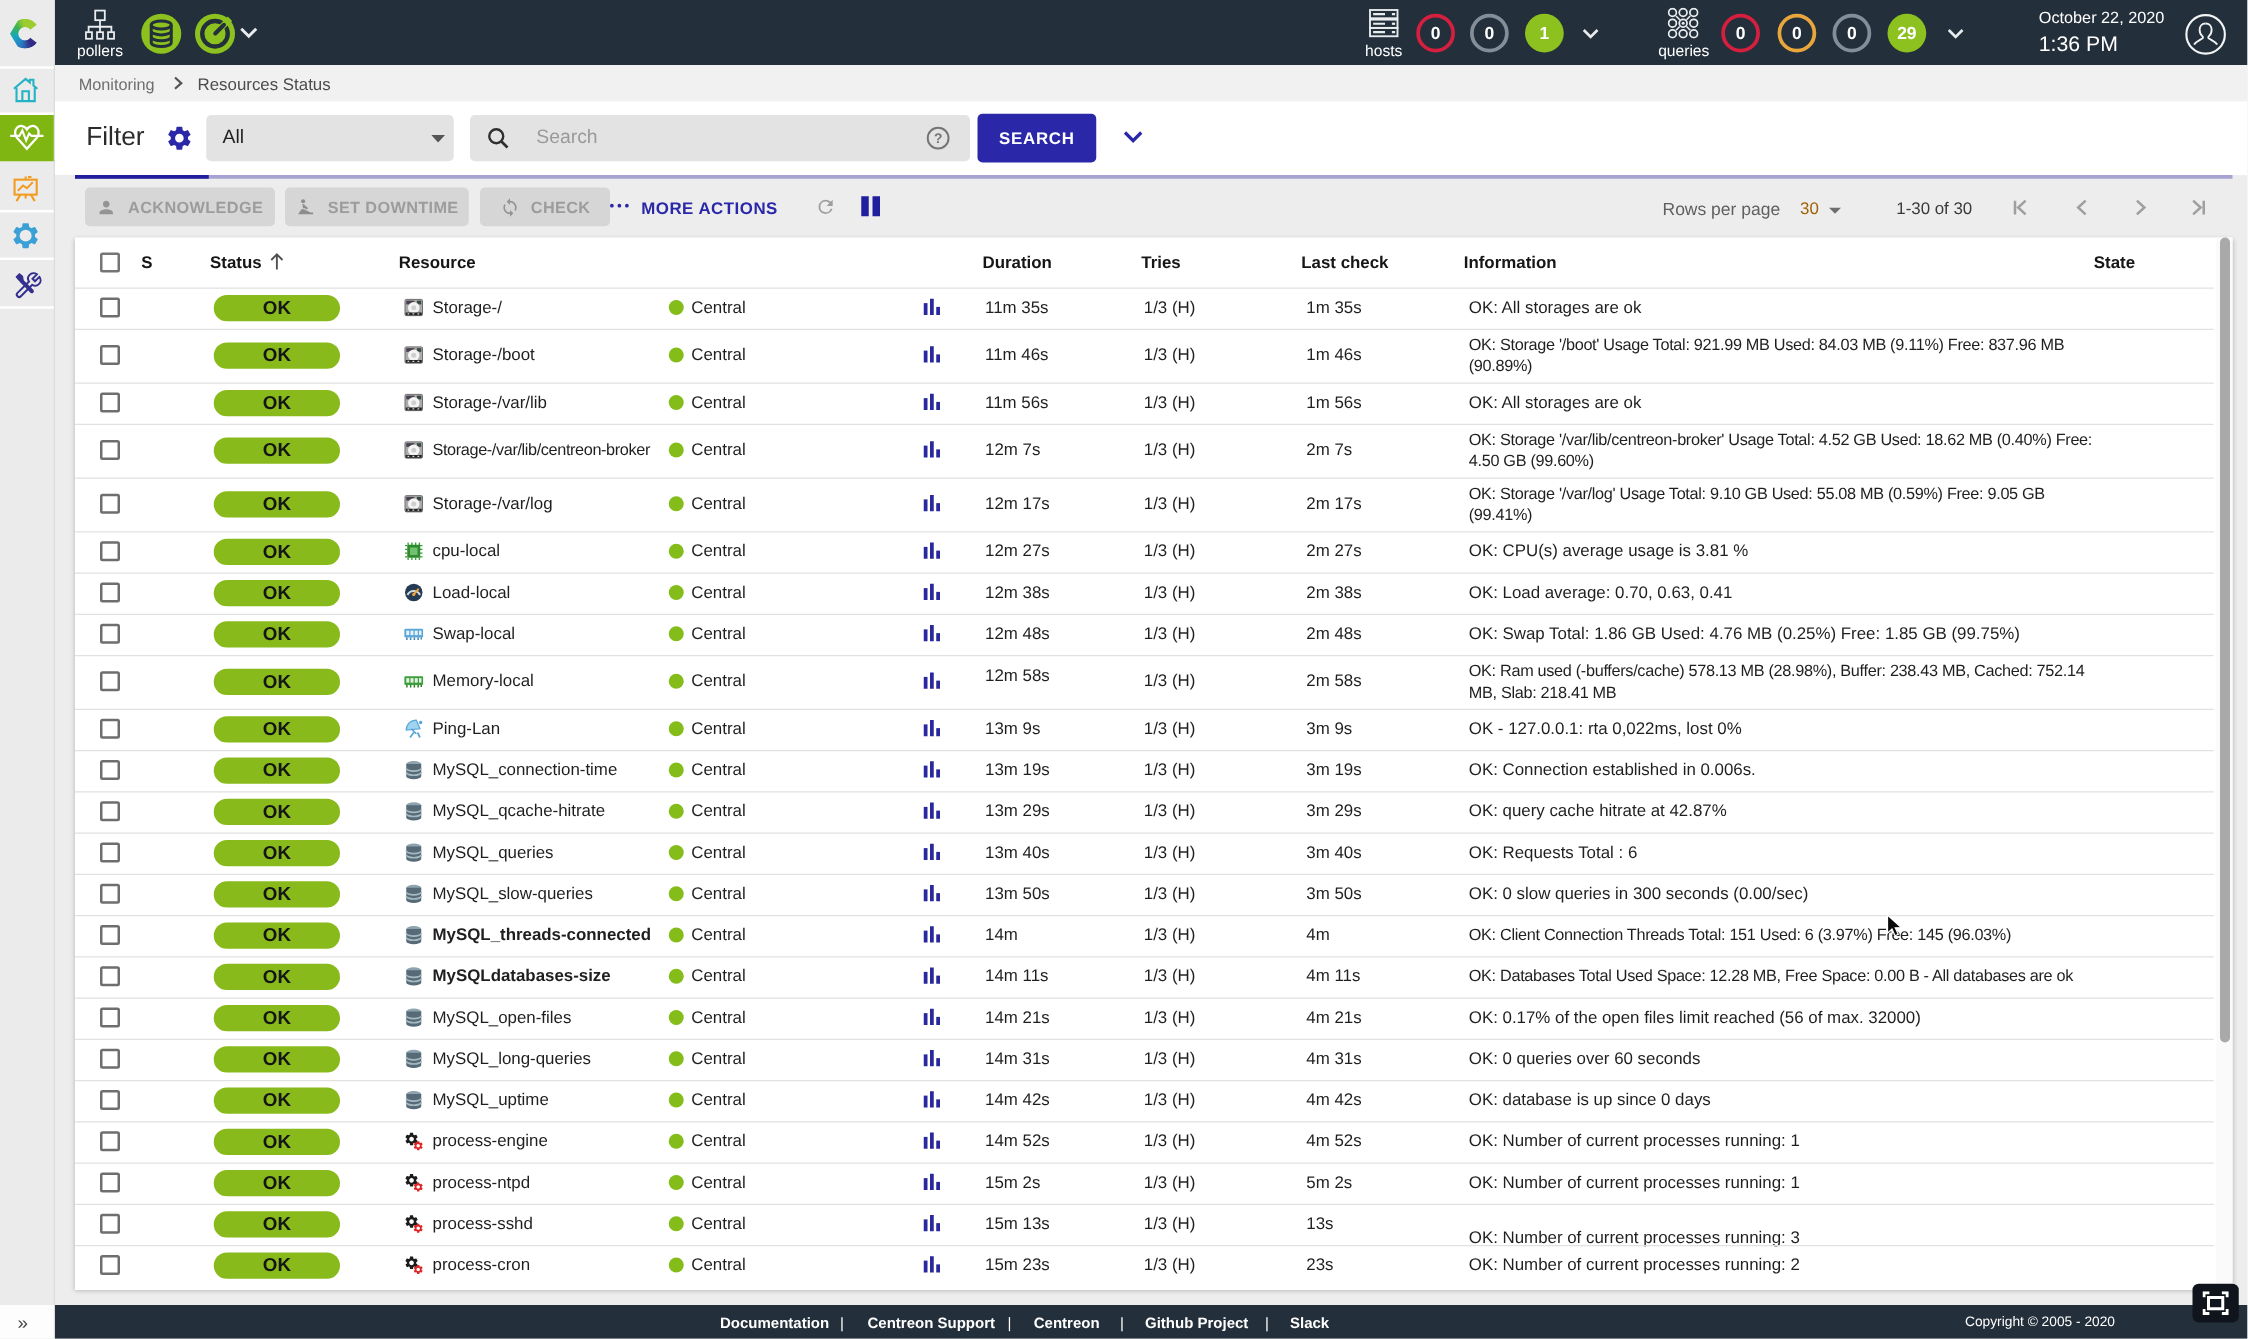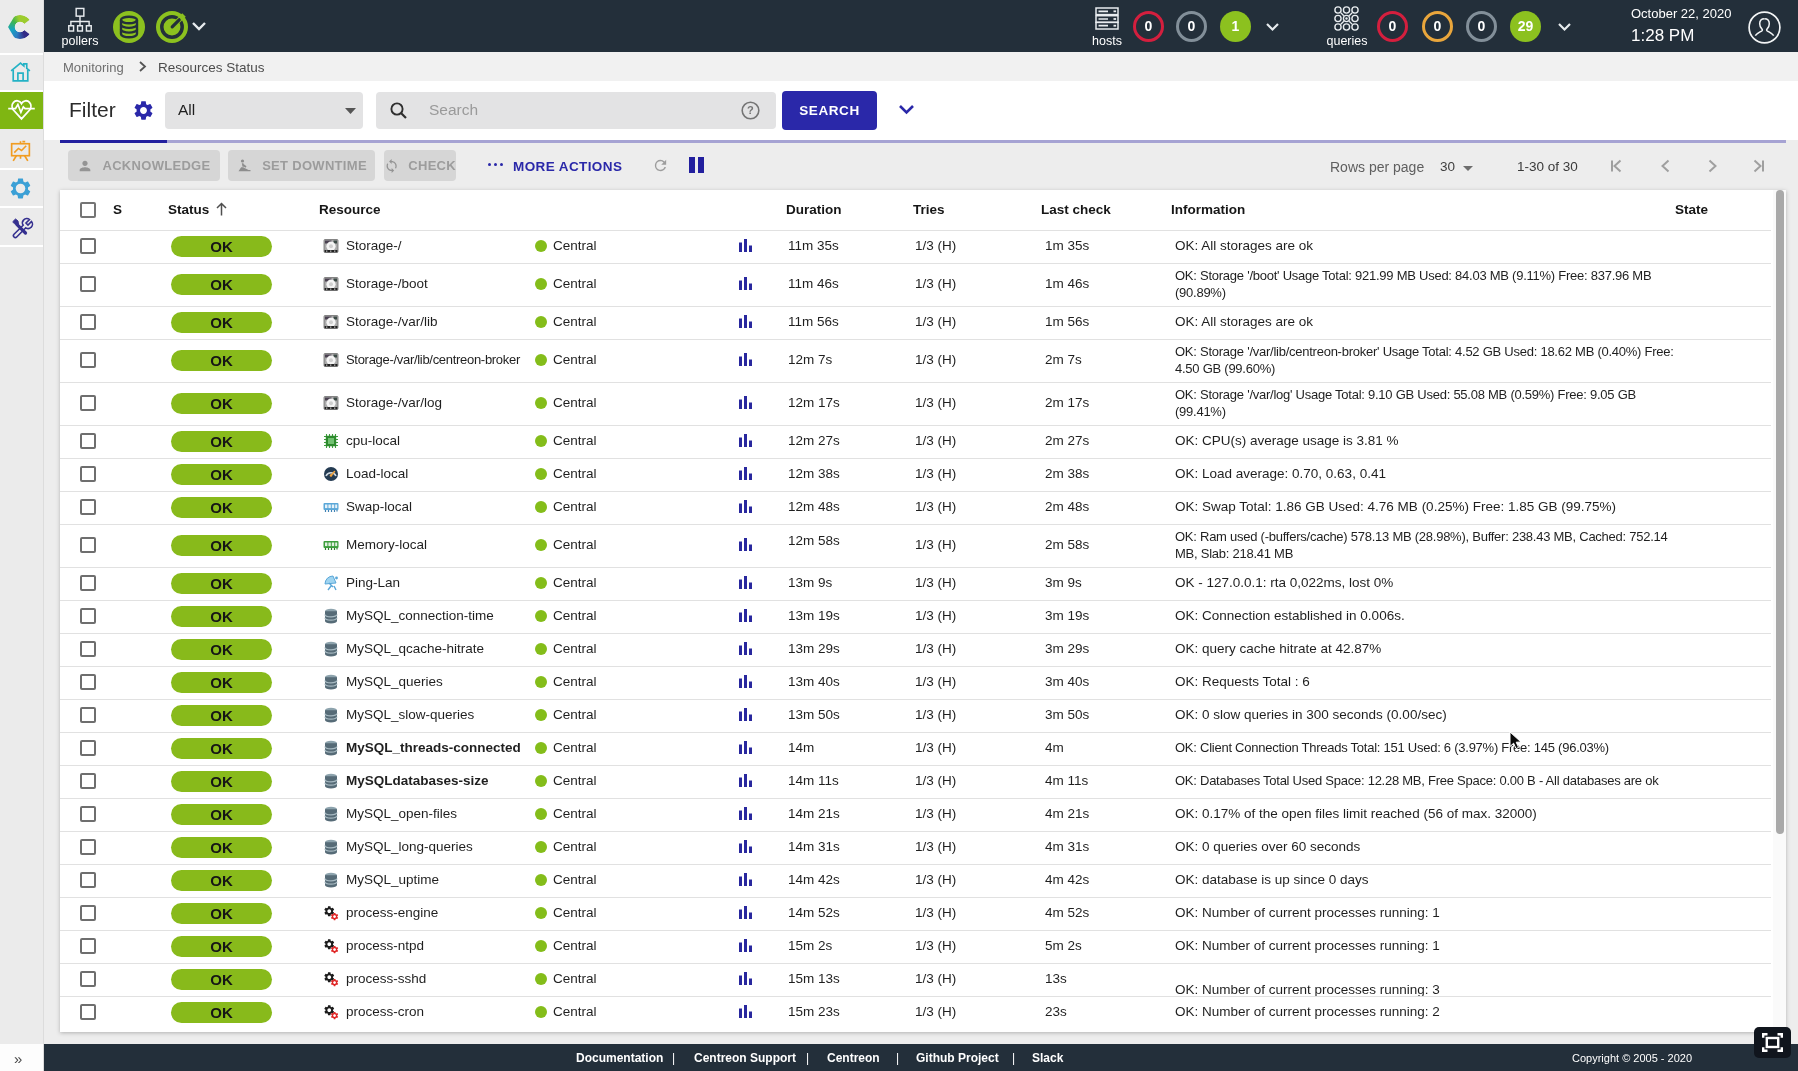--- a/index.html
+++ b/index.html
@@ -125,21 +125,21 @@
   </svg>
 <div class="tb-label" style="left:1324px;top:34px;width:46px">queries</div>
 <div class="badge" style="left:1377px;top:11px;border-color:#d41f3e">0</div>
 <div class="badge" style="left:1422px;top:11px;border-color:#e9a63c">0</div>
 <div class="badge" style="left:1466px;top:11px;border-color:#828f99">0</div>
 <div class="badge fill" style="left:1510px;top:11px;background:#8cc11f">29</div>
 <svg class="abs" style="left:1557px;top:22px" width="15" height="10" viewBox="0 0 15 10">
     <path d="M2 2 L7.5 7.5 L13 2" fill="none" stroke="#e7ebee" stroke-width="2.2"></path>
   </svg>
 <div class="abs" style="left:1631px;top:6px;color:#fff;font-size:13px">October 22, 2020</div>
-<div class="abs" style="left:1631px;top:26px;color:#fff;font-size:17px">1:28 PM</div>
+<div class="abs" style="left:1631px;top:26px;color:#fff;font-size:17px">1:36 PM</div>
 <svg class="abs" style="left:1748px;top:11px" width="33" height="33" viewBox="0 0 33 33">
     <circle cx="16.5" cy="16.5" r="15.4" fill="none" stroke="#f2f4f5" stroke-width="1.7"></circle>
     <path d="M16.5 7.8 c3 0 4.8 2.2 4.8 5 c0 2.1 -1 4.2 -2.3 5.3 c-0.5 0.5 -0.5 1.3 0.1 1.7 c2.6 1.6 5.5 2.7 6.6 4.9" fill="none" stroke="#f2f4f5" stroke-width="1.5"></path>
     <path d="M16.5 7.8 c-3 0 -4.8 2.2 -4.8 5 c0 2.1 1 4.2 2.3 5.3 c0.5 0.5 0.5 1.3 -0.1 1.7 c-2.6 1.6 -5.5 2.7 -6.6 4.9" fill="none" stroke="#f2f4f5" stroke-width="1.5"></path>
   </svg>
 <div class="abs" style="left:44px;top:52px;width:1754px;height:29px;background:#f1f1f1"></div>
 <div class="abs" style="left:63px;top:60px;font-size:13px;color:#6e6e6e">Monitoring</div>
 <svg class="abs" style="left:138px;top:61px" width="11" height="11" viewBox="0 0 11 11">
     <path d="M2 1 L7 5.5 L2 10" fill="none" stroke="#555" stroke-width="1.8"></path>
   </svg>
@@ -179,39 +179,39 @@
     <span>ACKNOWLEDGE</span>
   </div>
 <div class="btn" style="left:228px;width:147px">
     <svg width="17" height="16" viewBox="0 0 24 24">
       <circle cx="9" cy="4.5" r="2.4" fill="#8d8d8d"></circle>
       <path d="M8 8 L10.5 8 L11 13 L9 13 Z M10.5 9 L15 12.5 L13.5 14.5 L9.8 12" fill="#8d8d8d"></path>
       <path d="M10 14 L18 18 L21 18 L21 20 L3 20 L7 14 Z" fill="#8d8d8d"></path>
     </svg>
     <span>SET DOWNTIME</span>
   </div>
-<div class="btn" style="left:384px;width:72px">
+<div class="btn" style="left:384px;width:104px">
     <svg width="16" height="16" viewBox="0 0 24 24">
       <path d="M12 4V1L8 5l4 4V6c3.3 0 6 2.7 6 6 0 1-.3 2-.7 2.8l1.5 1.5C19.5 15 20 13.6 20 12c0-4.4-3.6-8-8-8zm0 14c-3.3 0-6-2.7-6-6 0-1 .3-2 .7-2.8L5.2 7.7C4.5 9 4 10.4 4 12c0 4.4 3.6 8 8 8v3l4-4-4-4v3z" fill="#949494"></path>
     </svg>
     <span>CHECK</span>
   </div>
 <div class="abs" style="left:488px;top:163px;width:18px;display:flex;gap:2.6px">
     <div style="width:3.4px;height:3.4px;border-radius:50%;background:#2a28a9"></div>
     <div style="width:3.4px;height:3.4px;border-radius:50%;background:#2a28a9"></div>
     <div style="width:3.4px;height:3.4px;border-radius:50%;background:#2a28a9"></div>
   </div>
 <div class="abs" style="left:513px;top:159px;font-size:13.5px;font-weight:bold;letter-spacing:.4px;color:#2a28a9">MORE ACTIONS</div>
 <svg class="abs" style="left:652px;top:157px" width="17" height="17" viewBox="0 0 24 24">
     <path d="M17.65 6.35A7.95 7.95 0 0 0 12 4a8 8 0 1 0 7.73 10h-2.08A6 6 0 1 1 12 6c1.66 0 3.14.69 4.22 1.78L13 11h7V4z" fill="#9d9d9d"></path>
   </svg>
 <div class="abs" style="left:689px;top:157px;width:5.5px;height:16px;background:#221f9e"></div>
 <div class="abs" style="left:698px;top:157px;width:5.5px;height:16px;background:#221f9e"></div>
 <div class="abs" style="left:1330px;top:159px;font-size:14px;color:#5f5f5f">Rows per page</div>
-<div class="abs" style="left:1440px;top:159px;font-size:13.5px;color:#404040">30</div>
+<div class="abs" style="left:1440px;top:159px;font-size:13.5px;color:#a16207">30</div>
 <svg class="abs" style="left:1463px;top:166px" width="10" height="5" viewBox="0 0 10 5">
     <path d="M0 0 L10 0 L5 5 Z" fill="#6e6e6e"></path>
   </svg>
 <div class="abs" style="left:1517px;top:159px;font-size:13.5px;color:#3a3a3a">1-30 of 30</div>
 <svg class="abs" style="left:1608px;top:158px" width="16" height="16" viewBox="0 0 16 16">
     <path d="M4 2.5 L4 13.5 M12.5 2.5 L6.5 8 L12.5 13.5" fill="none" stroke="#9f9f9f" stroke-width="2"></path>
   </svg>
 <svg class="abs" style="left:1658px;top:158px" width="16" height="16" viewBox="0 0 16 16">
     <path d="M10.5 2.5 L4.5 8 L10.5 13.5" fill="none" stroke="#9f9f9f" stroke-width="2"></path>
   </svg>

